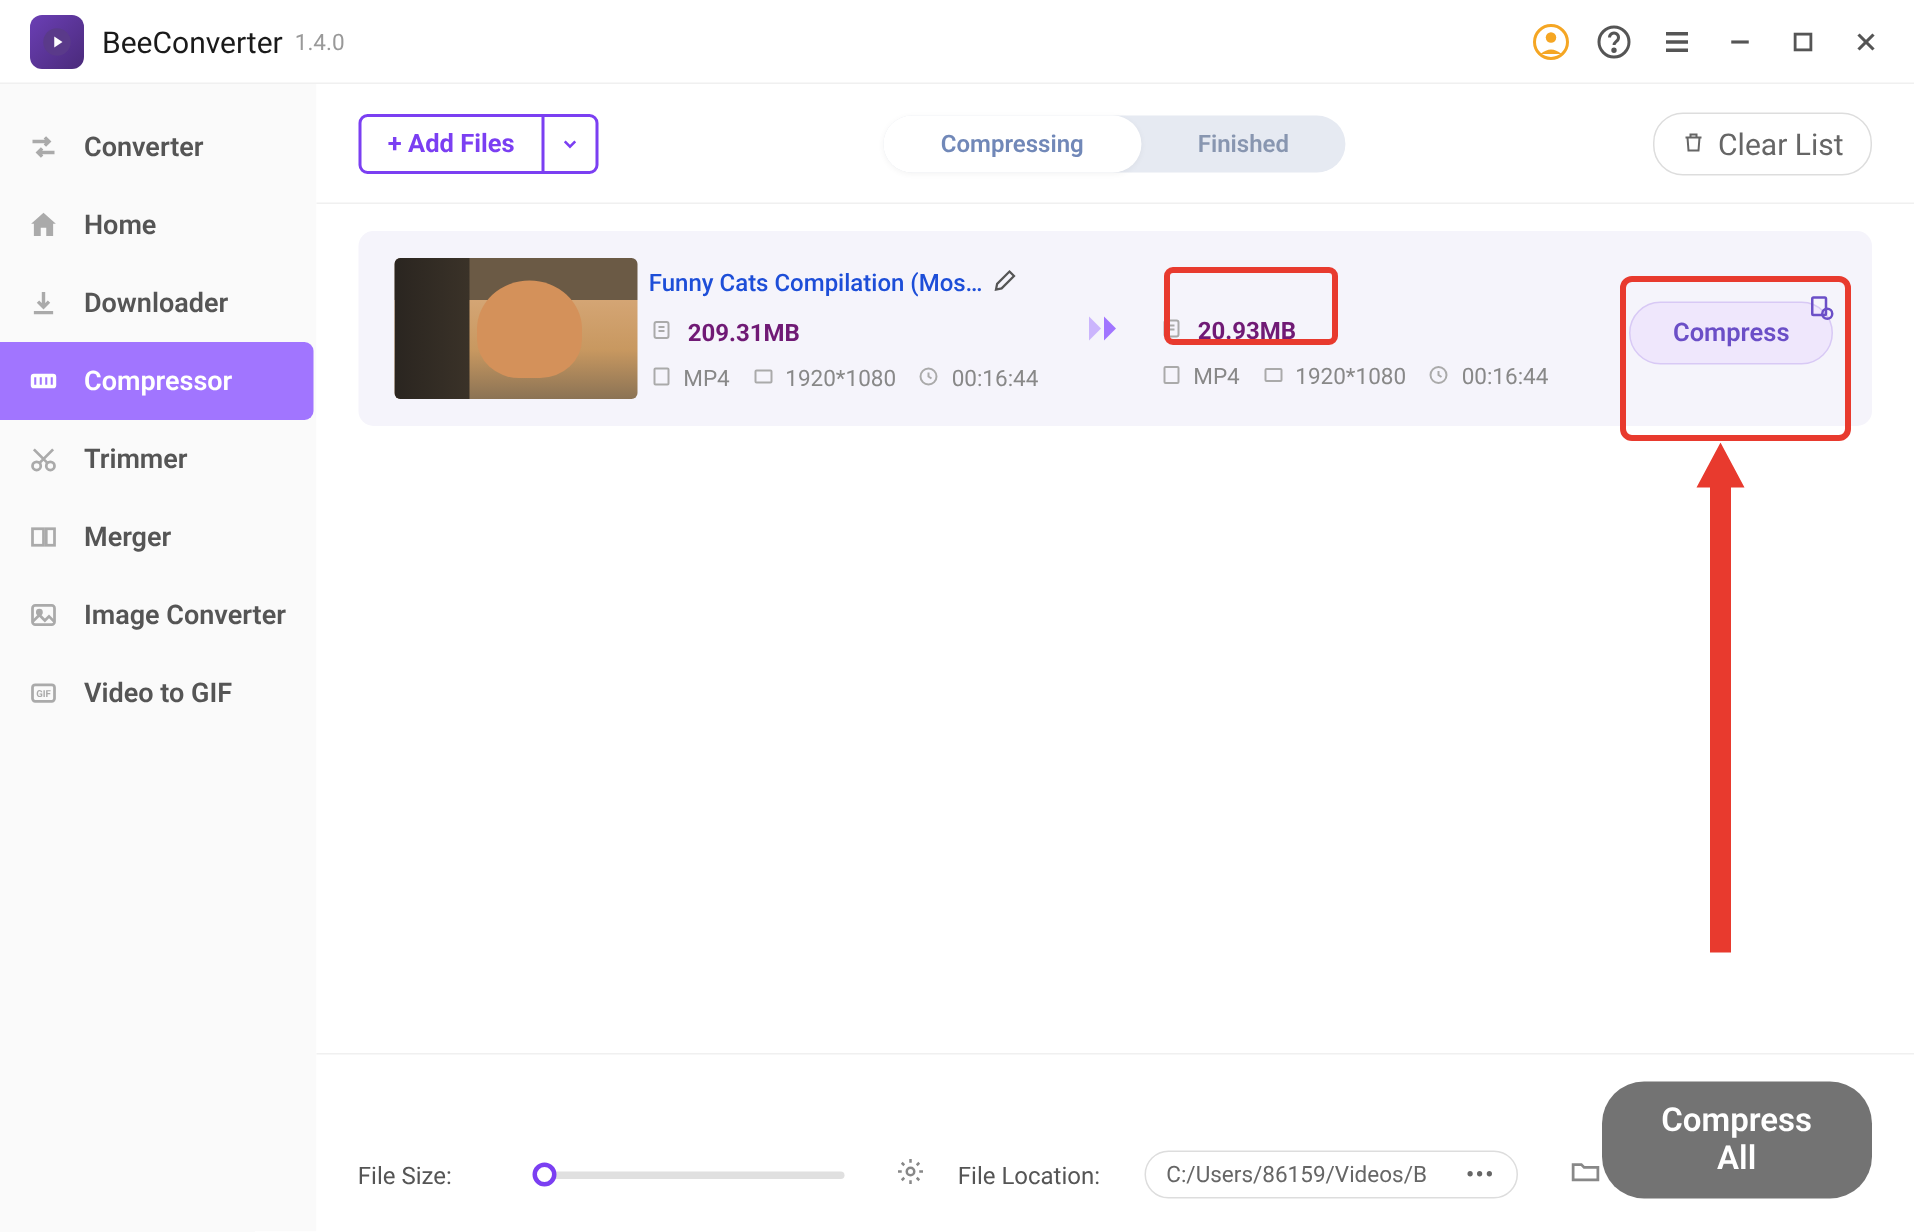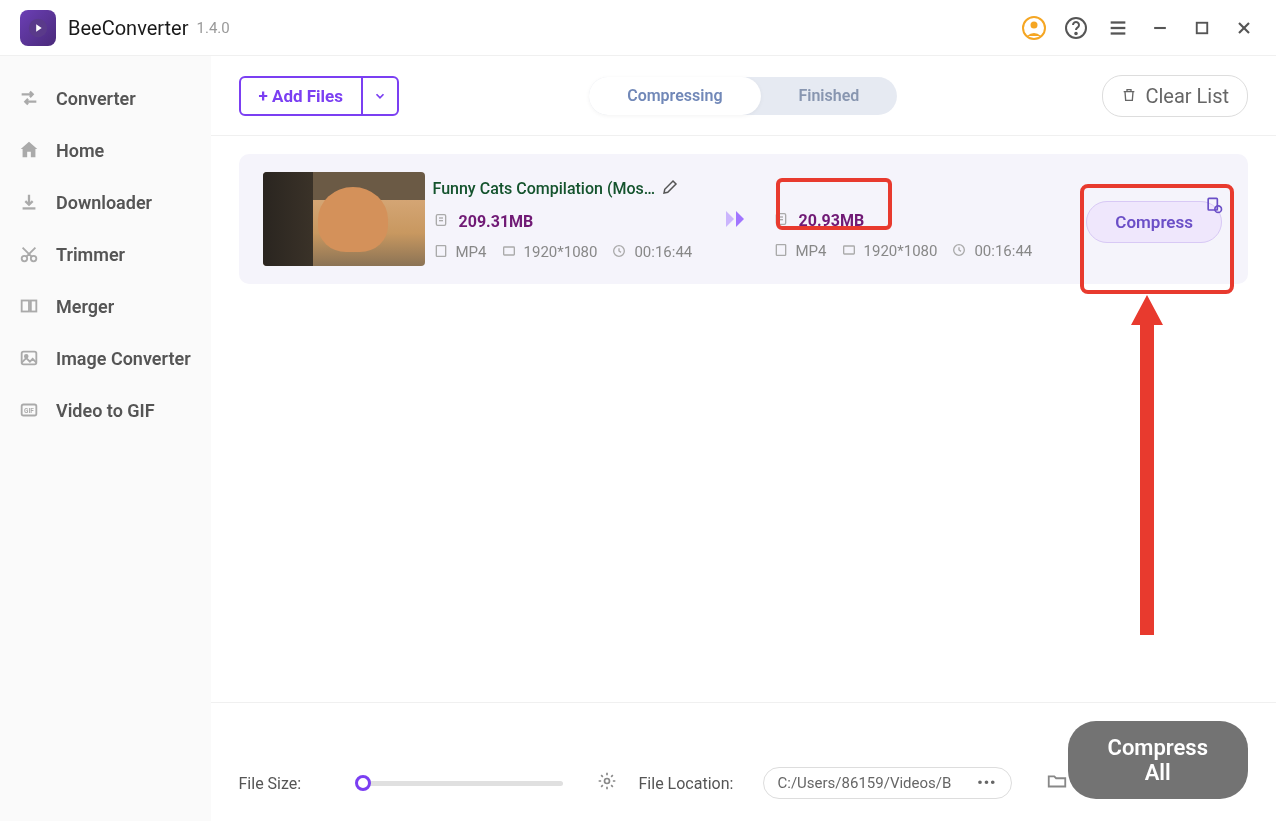--- a/index.html
+++ b/index.html
@@ -40,21 +40,21 @@
 
 
 .file-list { flex: 1; padding: 18px 28px; overflow-y: auto; }
 .file-card { background: #f5f4fb; border-radius: 10px; padding: 18px 24px; display: flex; align-items: center; gap: 0; }
 .thumb { width: 162px; height: 94px; background: linear-gradient(to bottom, #6b5a45 0%, #6b5a45 30%, #d4a574 30%, #c89860 65%, #8b7355 100%); border-radius: 4px; flex-shrink: 0; position: relative; overflow: hidden; }
 .thumb::before { content: ''; position: absolute; left: 55px; top: 15px; width: 70px; height: 65px; background: #d4915a; border-radius: 50% 50% 40% 40%; }
 .thumb::after { content: ''; position: absolute; left: 0; top: 0; width: 50px; height: 100%; background: linear-gradient(to right, #2a2520, #3a3228); }
 
 .file-info-left { margin-left: 8px; width: 282px; flex-shrink: 0; }
 .file-title-row { display: flex; align-items: center; gap: 6px; }
-.file-title { font-size: 16px; color: #14532d; font-weight: 500; white-space: nowrap; overflow: hidden; text-overflow: ellipsis; max-width: 235px; }
+.file-title { font-size: 16px; color: #1d4ed8; font-weight: 500; white-space: nowrap; overflow: hidden; text-overflow: ellipsis; max-width: 235px; }
 .edit-icon { color: #555; cursor: pointer; }
 .file-size-row { display: flex; align-items: center; gap: 8px; margin-top: 12px; }
 .file-size { color: #701a75; font-size: 16px; font-weight: 700; }
 .meta-row { display: flex; align-items: center; gap: 14px; margin-top: 12px; color: #888; font-size: 15px; }
 .meta-item { display: flex; align-items: center; gap: 5px; }
 
 .arrow-middle { width: 50px; display: flex; justify-content: center; color: #a175ff; flex-shrink: 0; }
 
 .file-info-right { margin-left: 8px; width: 260px; flex-shrink: 0; padding-top: 32px; }
 .file-info-right .file-size-row { margin-top: 0; }
@@ -162,20 +162,29 @@
     </div>
     <div class="sidebar-item">
       <span class="nav-icon">
           <svg width="22" height="22" viewBox="0 0 24 24" fill="none" stroke="currentColor" stroke-width="2.5">
             <path d="M12 4 L12 15 M8 11 L12 15 L16 11"></path>
             <path d="M5 19 L19 19"></path>
           </svg>
         </span>
       <span>Downloader</span>
     </div>
+    <div class="sidebar-item active">
+      <span class="nav-icon">
+          <svg width="22" height="22" viewBox="0 0 24 24" fill="none" stroke="currentColor" stroke-width="2.5">
+            <rect x="4" y="8" width="16" height="8" rx="1"></rect>
+            <path d="M8 8 L8 16 M12 8 L12 16 M16 8 L16 16"></path>
+          </svg>
+        </span>
+      <span>Compressor</span>
+    </div>
     <div class="sidebar-item">
       <span class="nav-icon">
           <svg width="22" height="22" viewBox="0 0 24 24" fill="none" stroke="currentColor" stroke-width="2">
             <circle cx="7" cy="17" r="3"></circle>
             <circle cx="17" cy="17" r="3"></circle>
             <path d="M9 15 L19 5 M15 15 L5 5"></path>
           </svg>
         </span>
       <span>Trimmer</span>
     </div>

